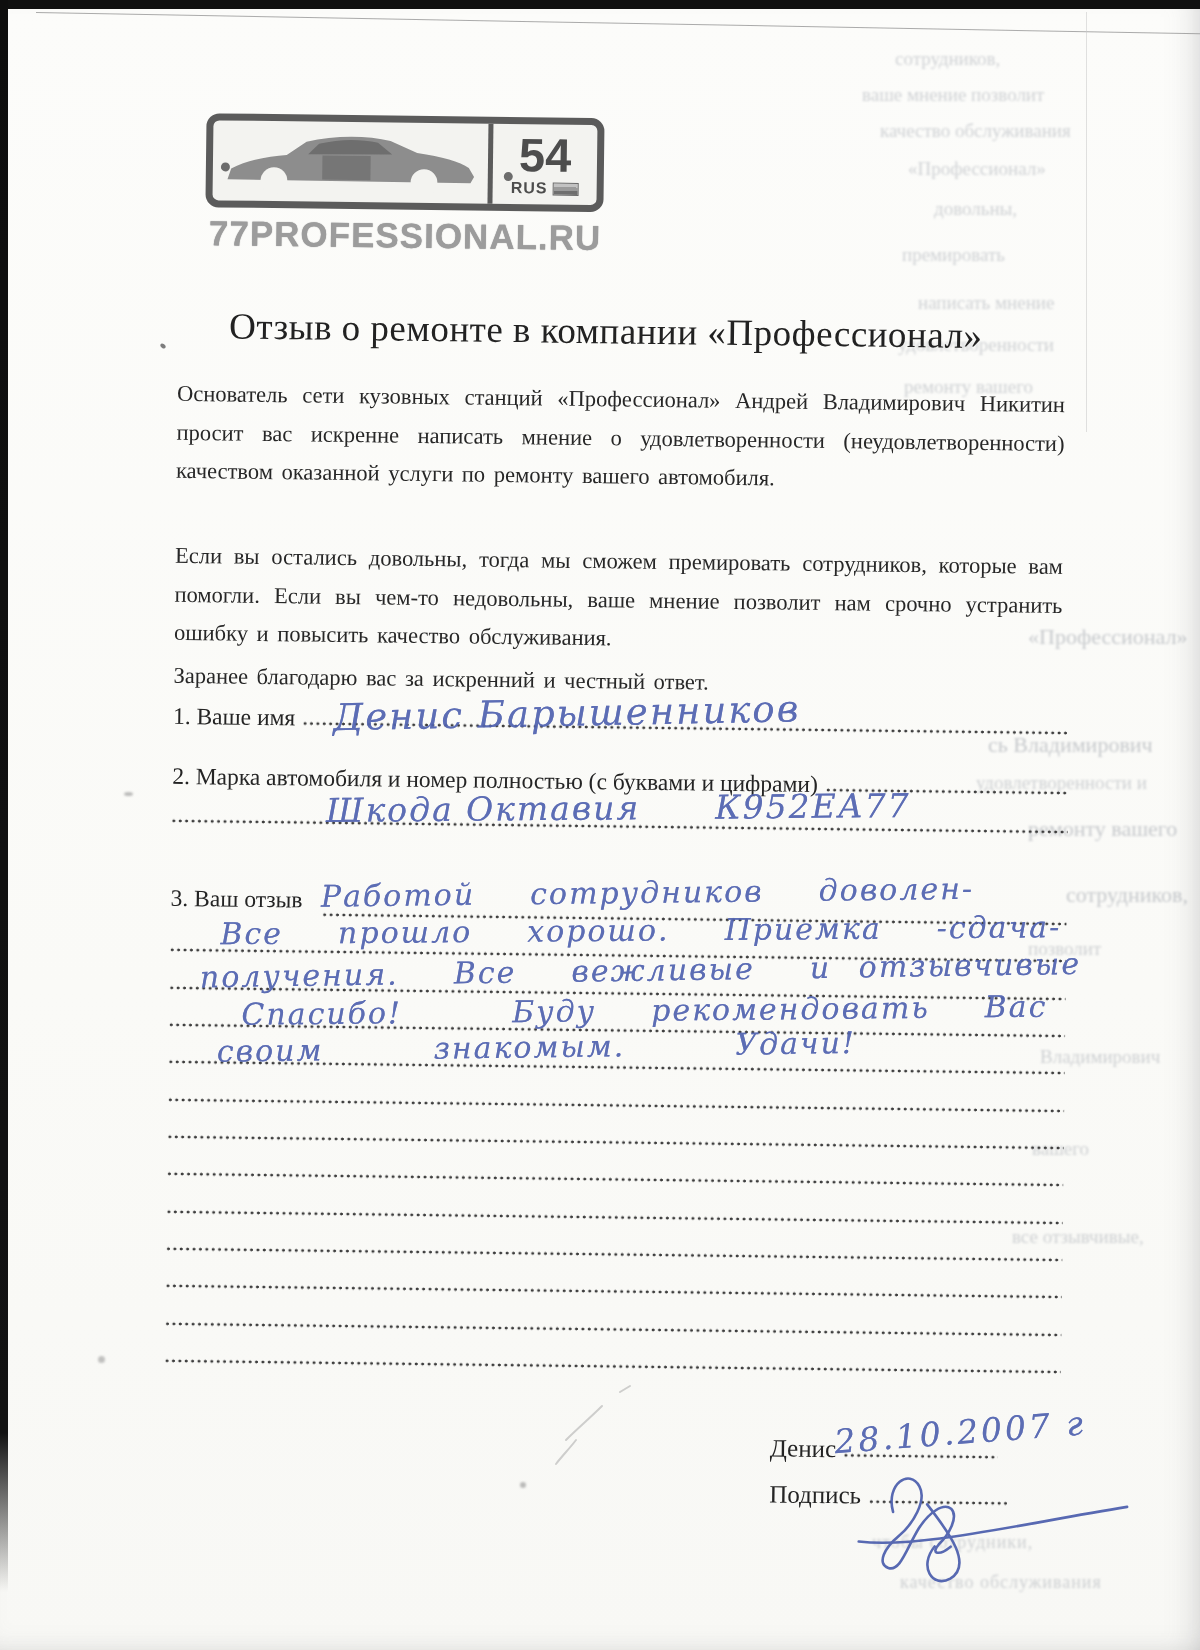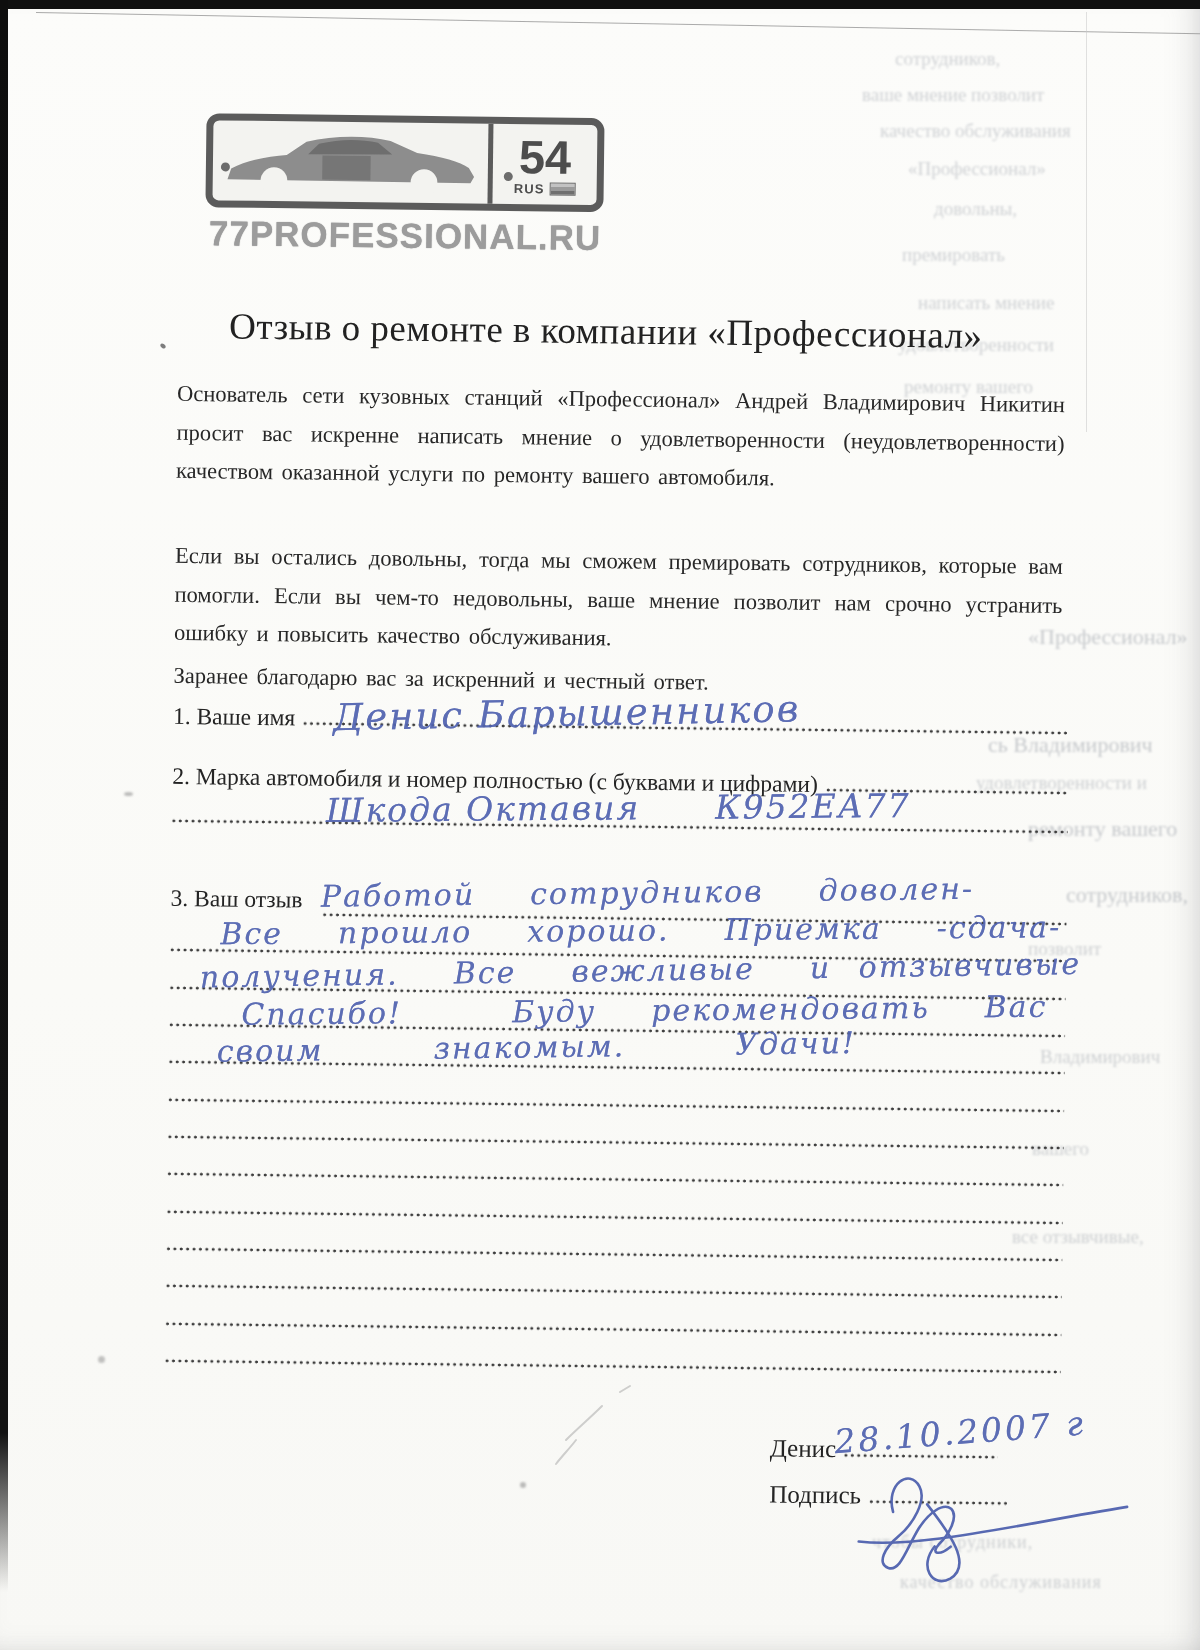--- a/index.html
+++ b/index.html
@@ -26,21 +26,21 @@
   
   #content{position:absolute;inset:0;transform:rotate(.72deg);transform-origin:110px 0;}
   
   .plate{position:absolute;left:208px;top:112px;width:398px;height:94px;
     border:7px solid #5b5b5b;border-radius:13px;background:#f3f3f0;display:flex;box-sizing:border-box;}
   .plate-car{flex:1;position:relative;display:flex;align-items:center;justify-content:center;}
   .plate-right{width:104px;border-left:5px solid #5b5b5b;display:flex;flex-direction:column;
     align-items:center;justify-content:center;padding-top:2px;}
   .plate-num{font-family:"Liberation Sans",sans-serif;font-weight:bold;font-size:47px;line-height:44px;color:#4d4d4d;}
   .plate-rus-row{display:flex;align-items:center;gap:5px;margin-top:2px;}
-  .plate-rus{font-family:"Liberation Sans",sans-serif;font-weight:bold;font-size:13px;color:#4d4d4d;letter-spacing:1px;}
+  .plate-rus{font-family:"Liberation Sans",sans-serif;font-weight:bold;font-size:16px;color:#4d4d4d;letter-spacing:1px;}
   .rus-flag{width:24px;height:11px;background:linear-gradient(180deg,#c2c2c2 33%,#9a9a9a 33%,#9a9a9a 66%,#6f6f6f 66%);
     border:1px solid #6a6a6a;}
   .bolt{position:absolute;width:9px;height:9px;border-radius:50%;background:#6c6c6c;}
   .logo-site{position:absolute;left:196px;top:212px;width:424px;text-align:center;
     font-family:"Liberation Sans",sans-serif;font-weight:bold;font-size:35px;letter-spacing:1px;
     color:#9c9c9c;text-shadow:0 0 1px #8f8f8f;}
   
   .doc-title{position:absolute;left:150px;top:303px;width:920px;text-align:center;
     font-size:37px;letter-spacing:.5px;color:#222;}
   .para{position:absolute;left:182px;width:888px;font-size:22.5px;line-height:38.5px;

